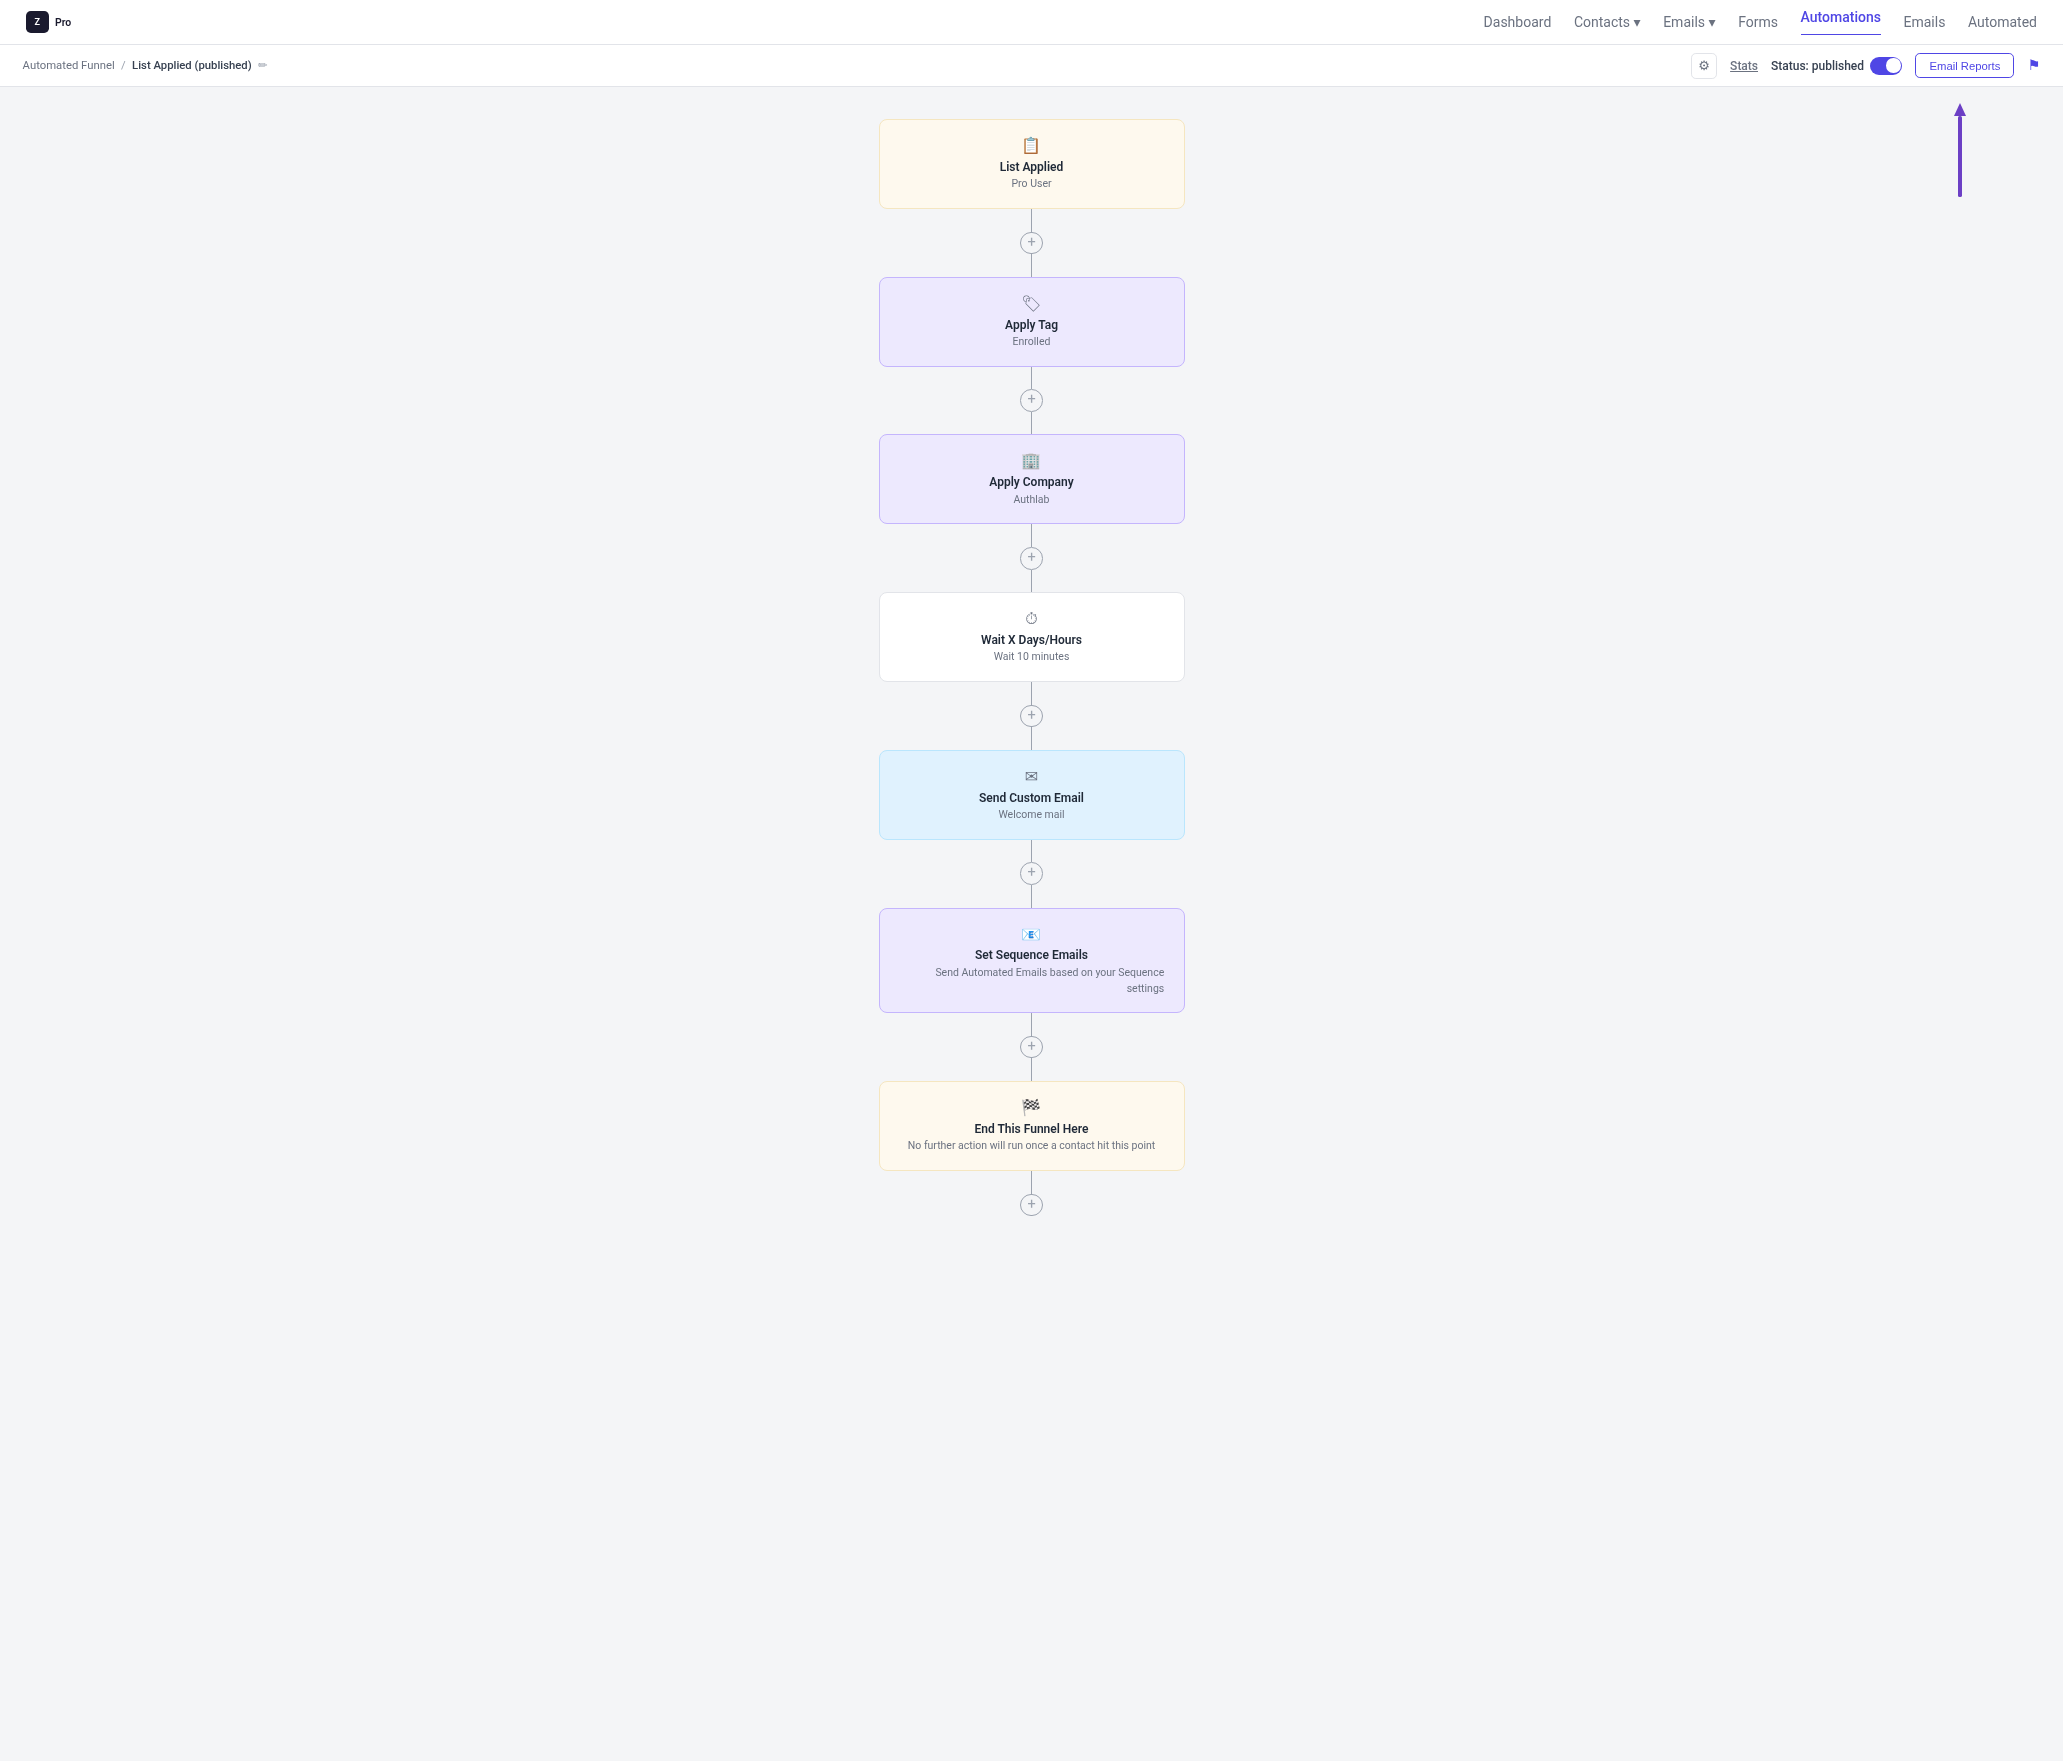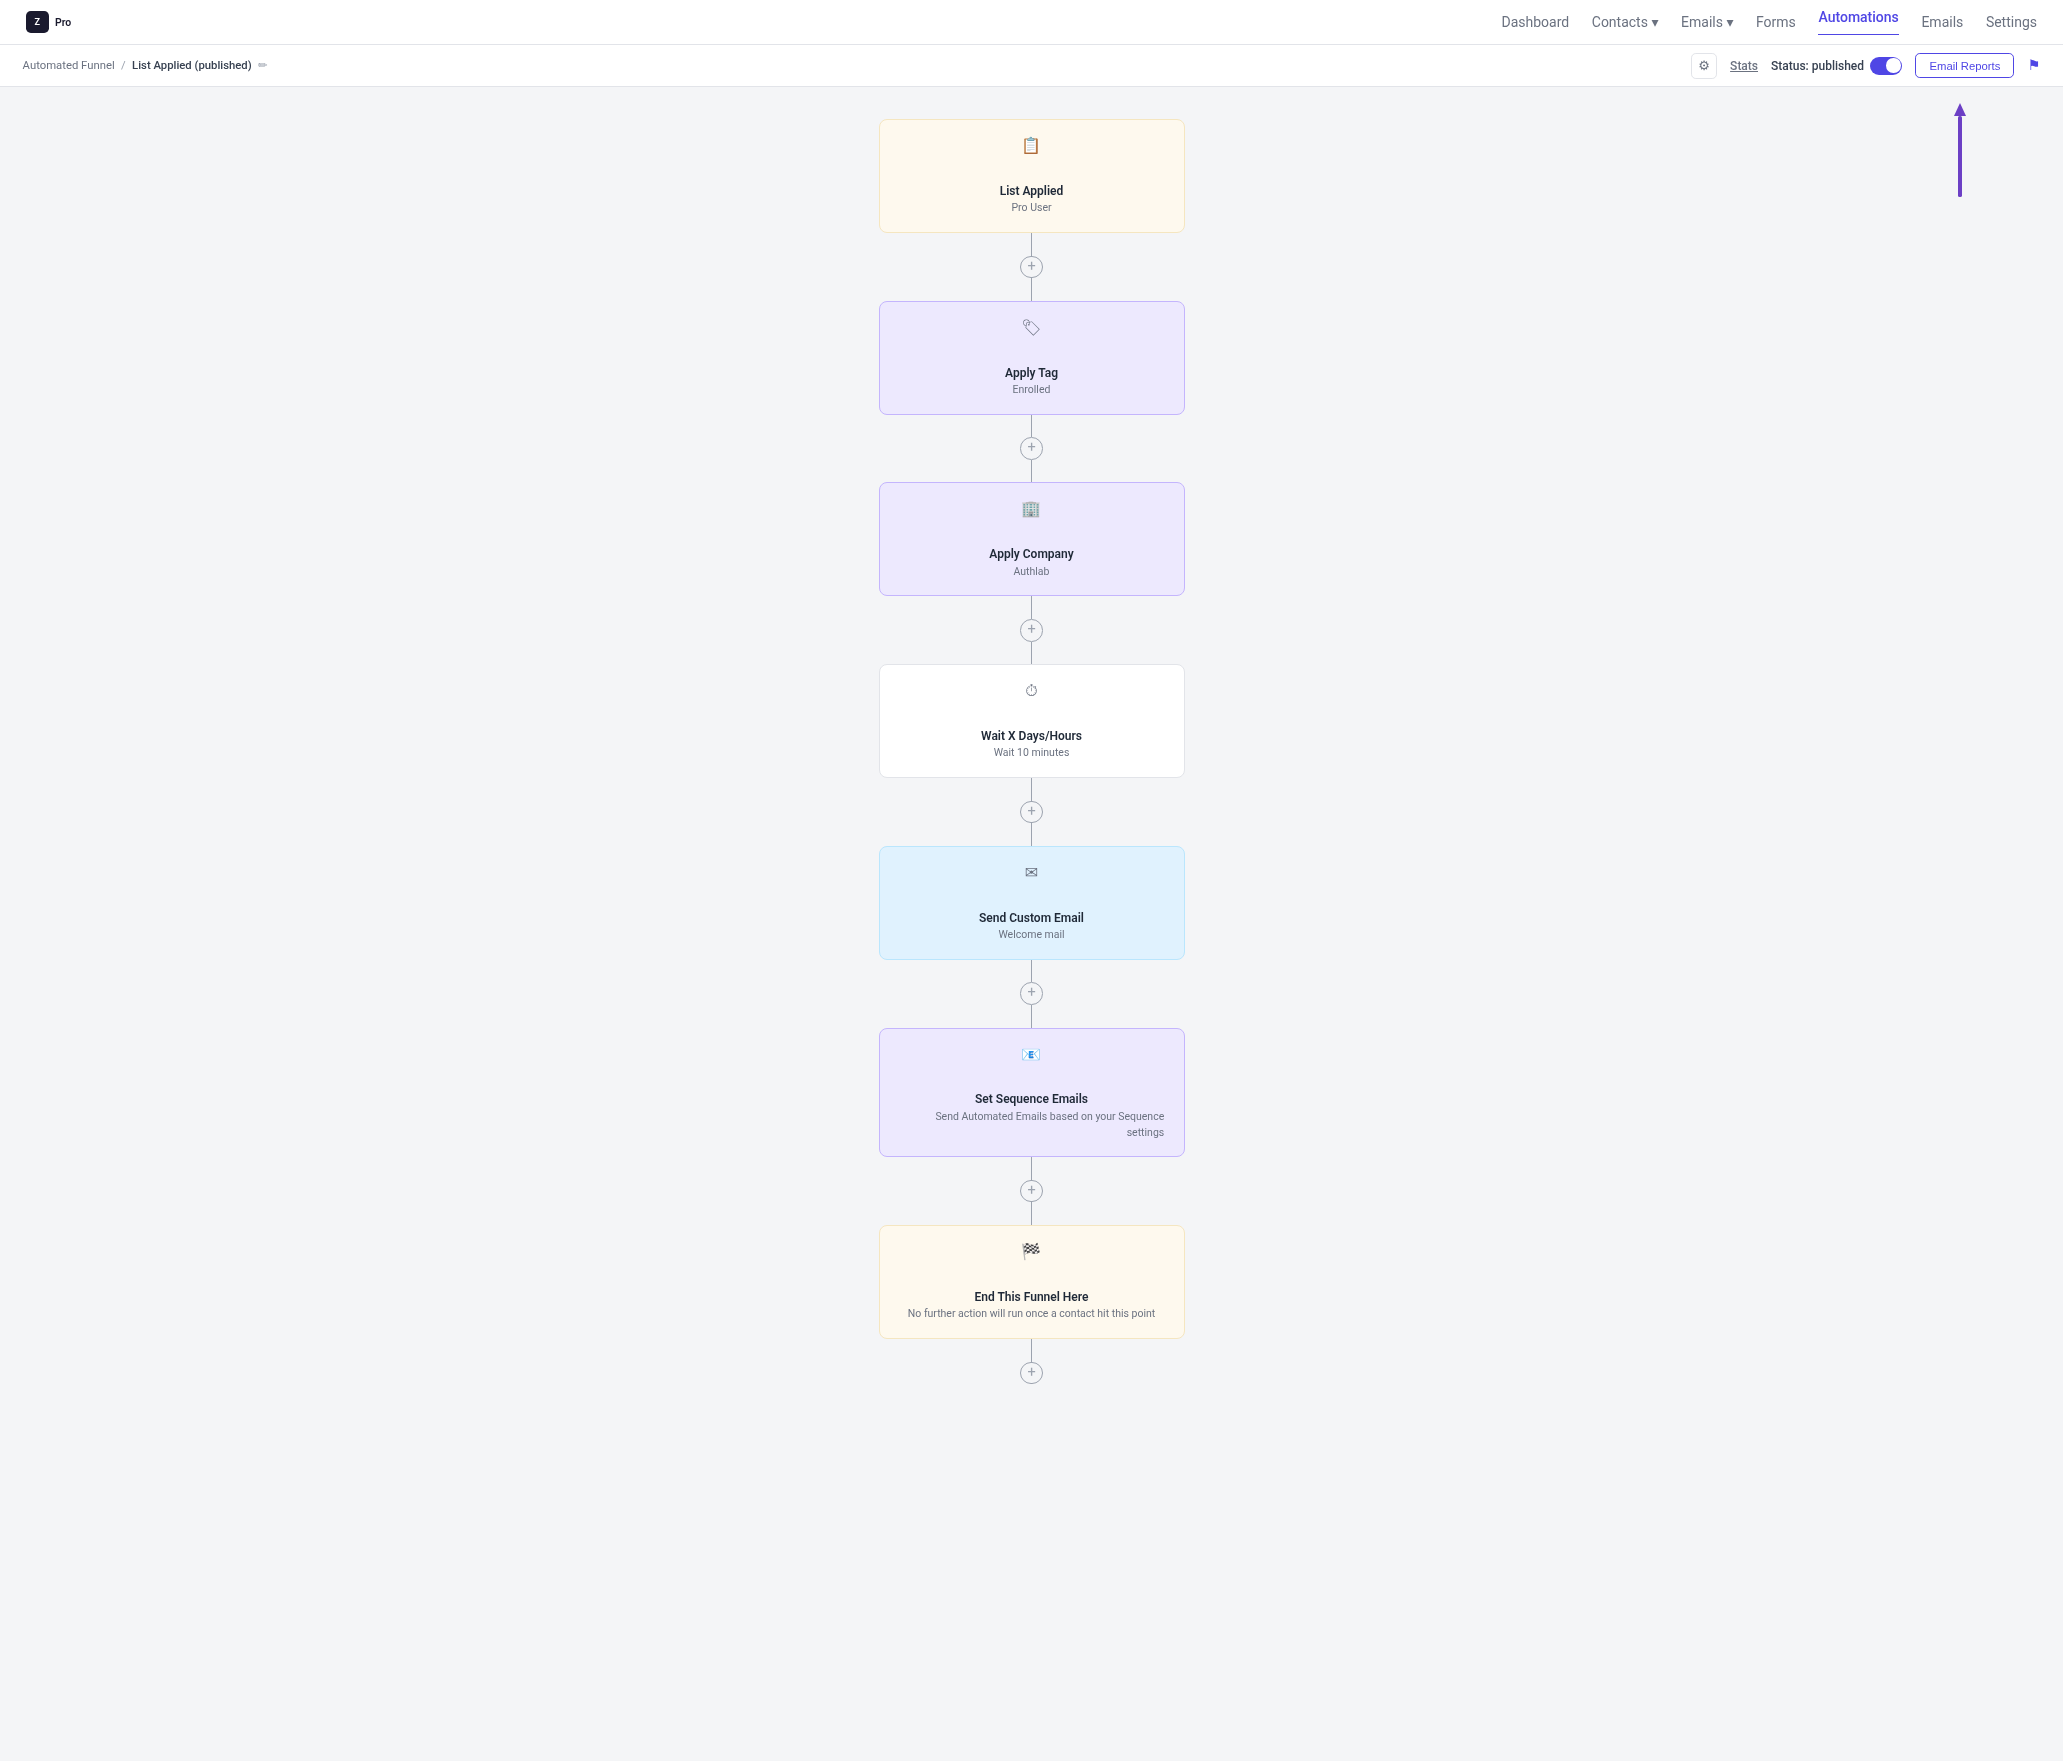--- a/index.html
+++ b/index.html
@@ -87,21 +87,21 @@
       color: #9ca3af; font-size: 14.5px; cursor: pointer; background: #f4f5f7;
       line-height: 1;
     }
 
     .node-card {
       width: 306px; border-radius: 8px; padding: 16px 19.3px;
       display: flex; flex-direction: column; align-items: center;
       position: relative; cursor: pointer;
     }
     .node-icon { font-size: 16px; margin-bottom: 4.8px; color: #6b7280; }
-    .node-title { font-size: 12px; font-weight: 600; color: #1f2937; text-align: center; margin-top: 24px; }
+    .node-title { font-size: 12px; font-weight: 600; color: #1f2937; text-align: center; }
     .node-subtitle { font-size: 10.5px; color: #6b7280; text-align: right; margin-top: 2.4px; line-height: 1.5; }
 
     
     .node-trigger { background: #fef9ee; border: 0.8px solid #f5e6c0; }
     .node-purple { background: #ede9fe; border: 0.8px solid #c4b5fd; }
     .node-white { background: #fff; border: 0.8px solid #e2e4e9; }
     .node-blue { background: #e0f2fe; border: 0.8px solid #bae6fd; }
     .node-end { background: #fef9ee; border: 0.8px solid #f5e6c0; }
   </style>
 </head>
@@ -116,21 +116,21 @@
     <a class="nav-link">Dashboard</a>
     <a class="nav-link">
       <span>Contacts</span> ▾
     </a>
     <a class="nav-link">
       <span>Emails</span> ▾
     </a>
     <a class="nav-link">Forms</a>
     <a class="nav-link active">Automations</a>
     <a class="nav-link">Emails</a>
-    <a class="nav-link">Settings</a>
+    <a class="nav-link">Automated</a>
   </div>
 </nav>
 
 <div class="breadcrumb-bar">
   <div class="breadcrumb">
     <span style="color:#6b7280; cursor:pointer;">Automated Funnel</span>
     <span class="breadcrumb-sep">/</span>
     <span class="breadcrumb-current">List Applied (published)</span>
     <span class="edit-icon">✏</span>
   </div>

